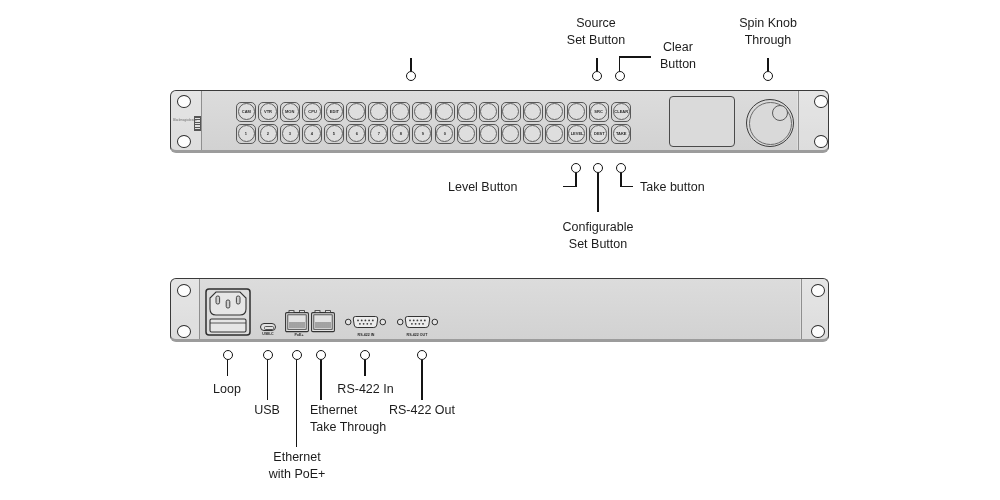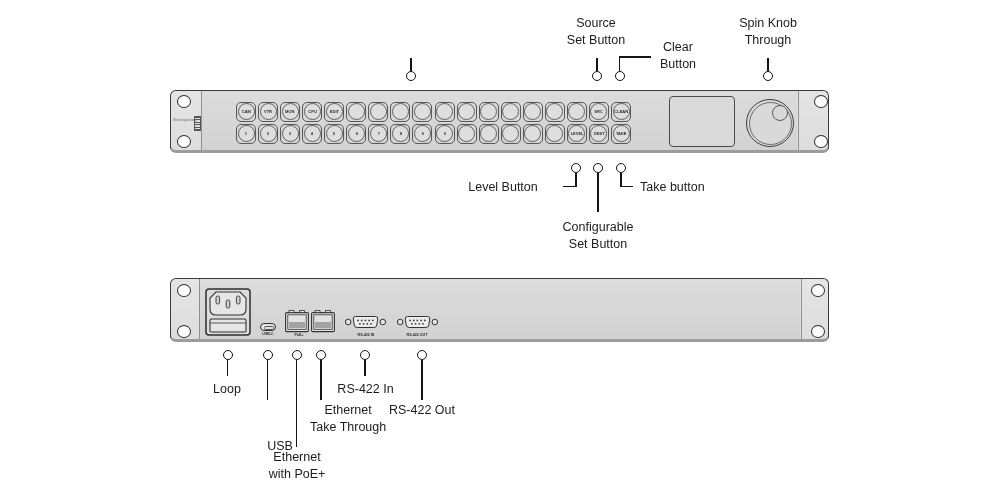--- a/index.html
+++ b/index.html
@@ -40,21 +40,21 @@
   .port-label{position:absolute;width:80px;margin-left:-40px;text-align:center;
           font-size:10px;font-weight:600;color:#2a2a2a;white-space:nowrap;
           transform:scale(0.36);transform-origin:50% 0;}
   .usbc{position:absolute;left:89px;top:44px;width:16px;height:8px;box-sizing:border-box;
           border:1.1px solid #333;border-radius:4px;background:#e2e2e2;}
   .usbc-pins{position:absolute;left:3px;top:2.4px;width:8px;height:2px;border:0.7px solid #555;
           border-radius:1.5px;}
 
   
   .callout-text{position:absolute;font-size:12.5px;line-height:16.5px;color:#1c1c1c;
-          white-space:nowrap;text-align:center;}
+          white-space:nowrap;}
   .ctr{transform:translateX(-50%);text-align:center;}
   .vline{position:absolute;width:1.5px;background:#141414;}
   .hline{position:absolute;height:1.5px;background:#141414;}
   .marker{position:absolute;width:10px;height:10px;box-sizing:border-box;
           border:1.6px solid #141414;border-radius:50%;background:#fff;}
 </style>
 </head>
 <body>
 
 <div class="stage">
@@ -390,21 +390,21 @@
   <div class="marker" style="left:417px;top:350px;"></div>
 
   <div class="vline" style="left:226.7px;top:360px;height:16px;"></div>
   <div class="vline" style="left:266.7px;top:360px;height:40px;"></div>
   <div class="vline" style="left:295.7px;top:360px;height:87px;"></div>
   <div class="vline" style="left:320.2px;top:360px;height:40px;"></div>
   <div class="vline" style="left:364.2px;top:360px;height:16px;"></div>
   <div class="vline" style="left:421.2px;top:360px;height:40px;"></div>
 
   <div class="callout-text ctr" style="left:227px;top:381px;">Loop</div>
-  <div class="callout-text ctr" style="left:280px;top:402px;margin-top:36px;">USB</div>
+  <div class="callout-text ctr" style="left:267px;top:402px;">USB</div>
   <div class="callout-text" style="left:310px;top:402px;">
     <span>Ethernet</span><br>
     <span>Take Through</span>
   </div>
   <div class="callout-text ctr" style="left:297px;top:449px;">
     <span>Ethernet</span><br>
     <span>with PoE+</span>
   </div>
   <div class="callout-text ctr" style="left:365.5px;top:381px;">RS-422 In</div>
   <div class="callout-text ctr" style="left:422px;top:402px;">RS-422 Out</div>

